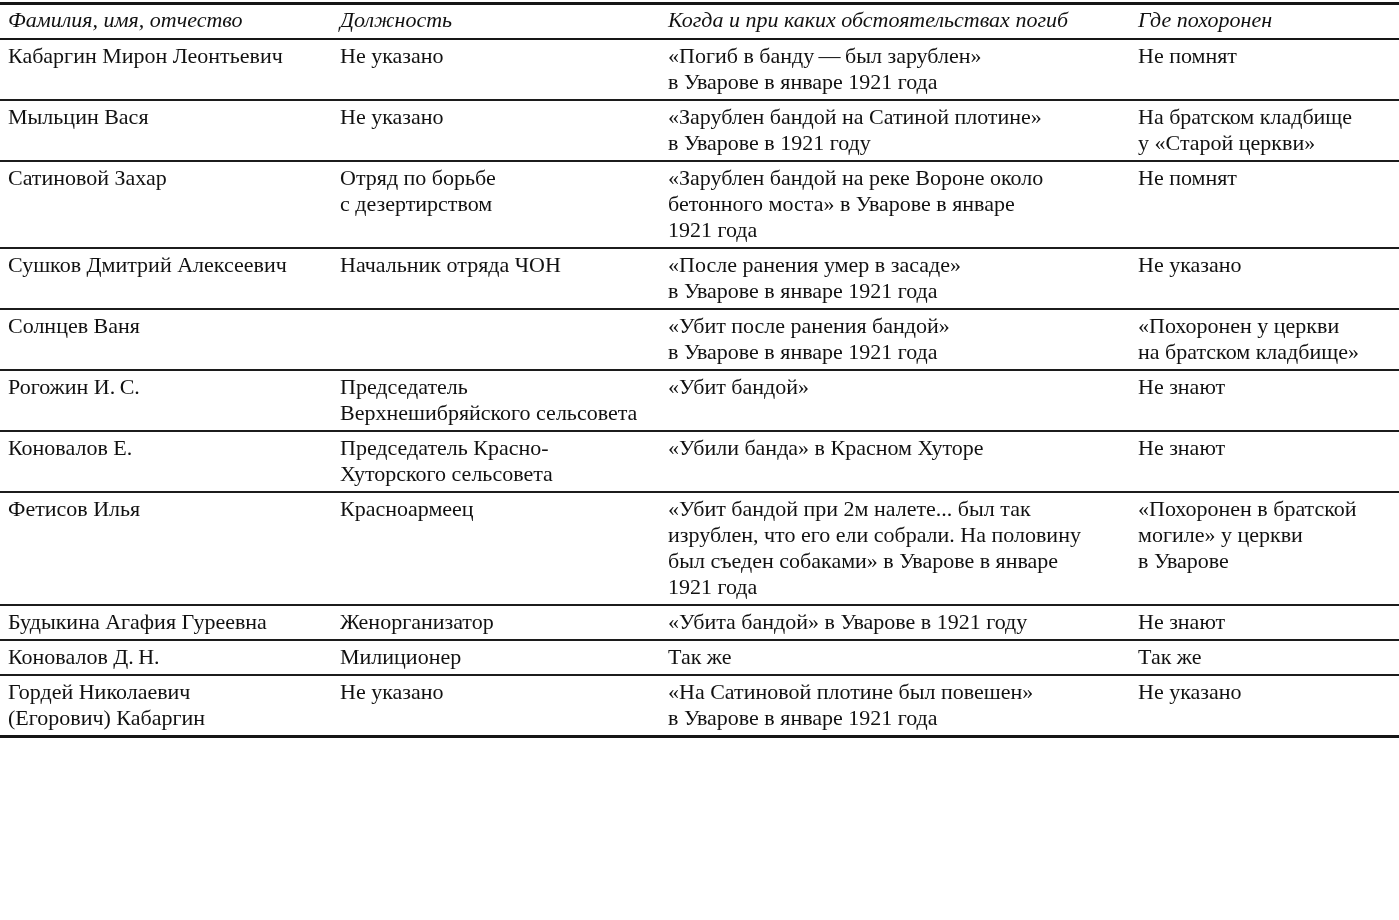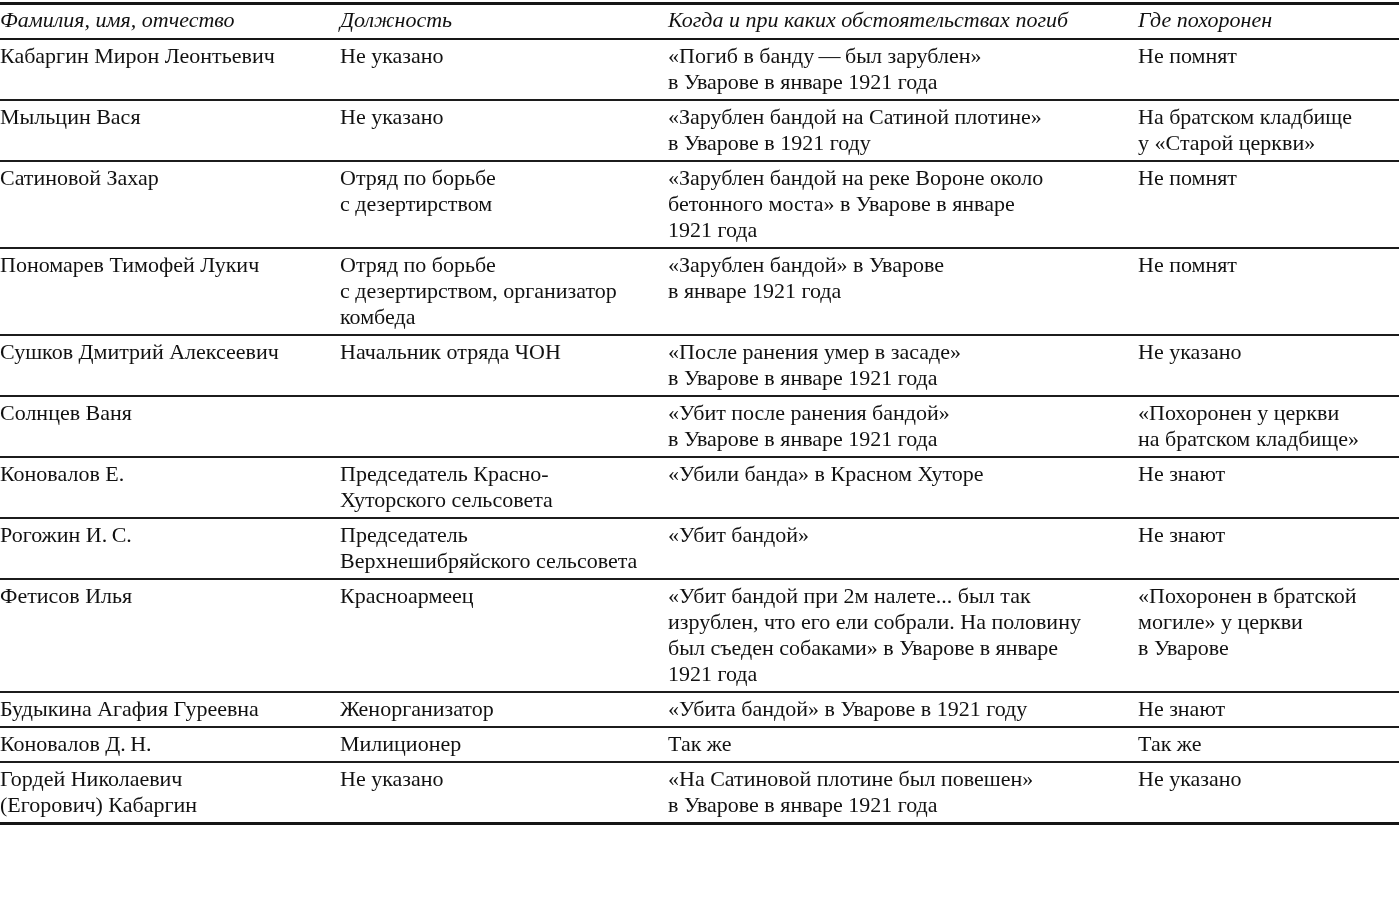--- a/index.html
+++ b/index.html
@@ -26,21 +26,21 @@
   col.c4 { width: 261px; }
   th, td {
     vertical-align: top;
     text-align: left;
     font-weight: normal;
     font-size: 22px;
     line-height: 26px;
     white-space: pre-line;
     padding: 3px 10px 4px 0;
   }
-  th:first-child, td:first-child { }
+  th:first-child, td:first-child { padding-left: 8px; }
   thead th {
     font-style: italic;
     border-bottom: 2px solid #161616;
     padding-top: 2px;
     padding-bottom: 5px;
   }
   tbody td { border-bottom: 2px solid #1c1c1c; }
   tbody tr:last-child td { border-bottom: none; }
 </style>
 </head>
@@ -81,55 +81,46 @@
       <tr>
         <td>Сатиновой Захар</td>
         <td>Отряд по борьбе
 с дезертирством</td>
         <td>«Зарублен бандой на реке Вороне около
 бетонного моста» в Уварове в январе
 1921 года</td>
         <td>Не помнят</td>
       </tr>
       <tr>
-        <td>Пономарев Тимофей Лукич</td>
-        <td>Отряд по борьбе
-с дезертирством, организатор
-комбеда</td>
-        <td>«Зарублен бандой» в Уварове
-в январе 1921 года</td>
-        <td>Не помнят</td>
-      </tr>
-      <tr>
         <td>Сушков Дмитрий Алексеевич</td>
         <td>Начальник отряда ЧОН</td>
         <td>«После ранения умер в засаде»
 в Уварове в январе 1921 года</td>
         <td>Не указано</td>
       </tr>
       <tr>
         <td>Солнцев Ваня</td>
         <td></td>
         <td>«Убит после ранения бандой»
 в Уварове в январе 1921 года</td>
         <td>«Похоронен у церкви
 на братском кладбище»</td>
       </tr>
       <tr>
+        <td>Рогожин И. С.</td>
+        <td>Председатель
+Верхнешибряйского сельсовета</td>
+        <td>«Убит бандой»</td>
+        <td>Не знают</td>
+      </tr>
+      <tr>
         <td>Коновалов Е.</td>
         <td>Председатель Красно-
 Хуторского сельсовета</td>
         <td>«Убили банда» в Красном Хуторе</td>
-        <td>Не знают</td>
-      </tr>
-      <tr>
-        <td>Рогожин И. С.</td>
-        <td>Председатель
-Верхнешибряйского сельсовета</td>
-        <td>«Убит бандой»</td>
         <td>Не знают</td>
       </tr>
       <tr>
         <td>Фетисов Илья</td>
         <td>Красноармеец</td>
         <td>«Убит бандой при 2м налете... был так
 изрублен, что его ели собрали. На половину
 был съеден собаками» в Уварове в январе
 1921 года</td>
         <td>«Похоронен в братской

